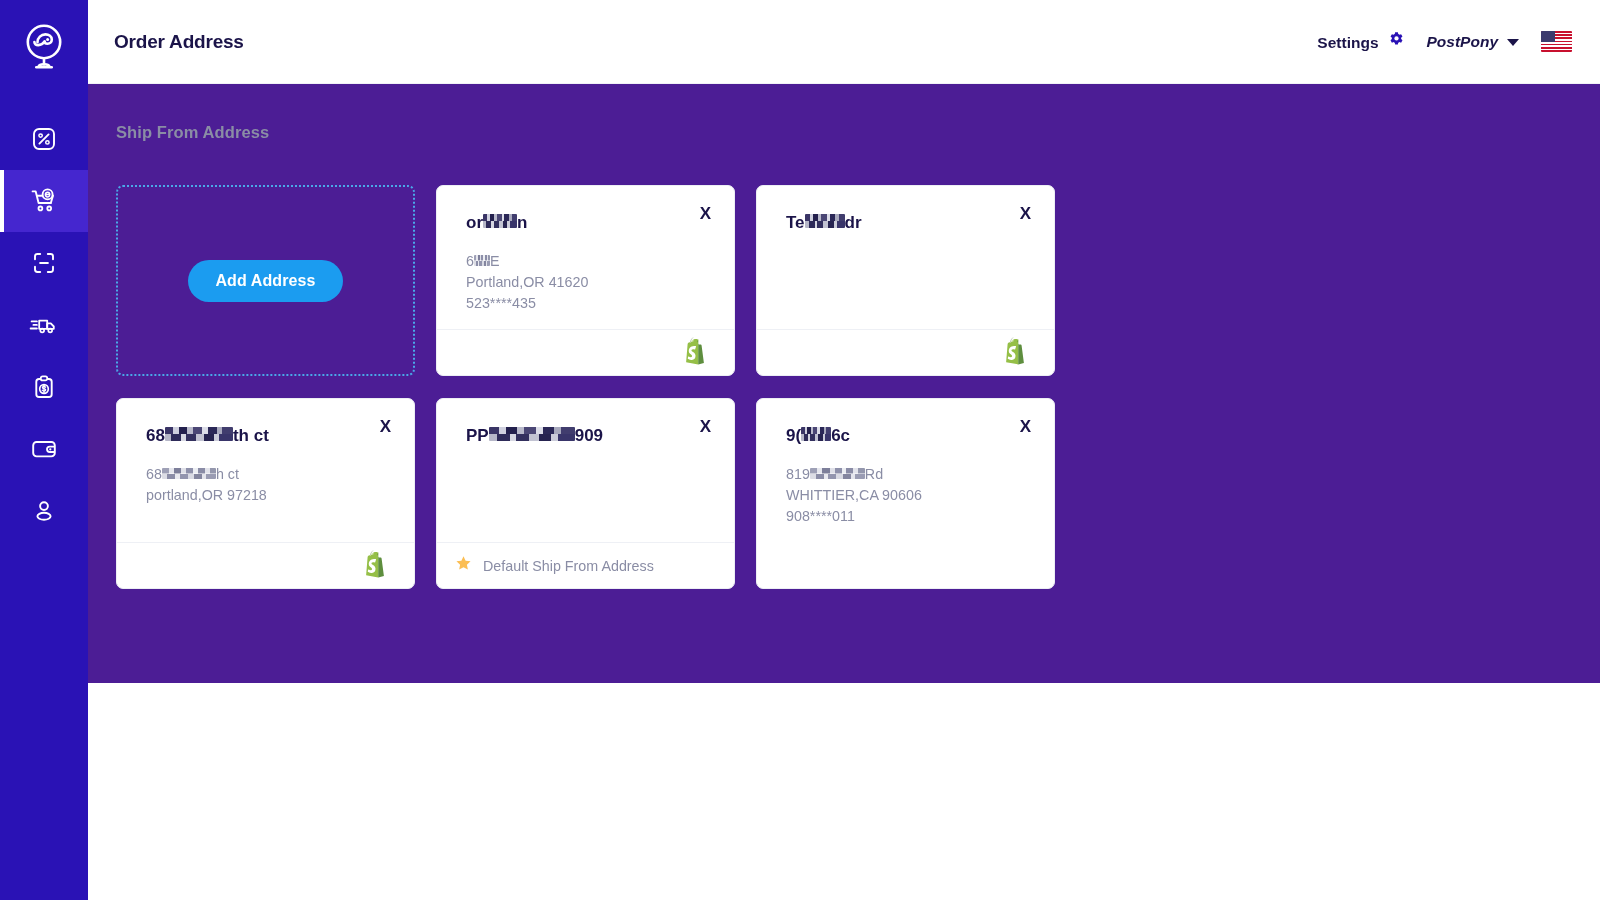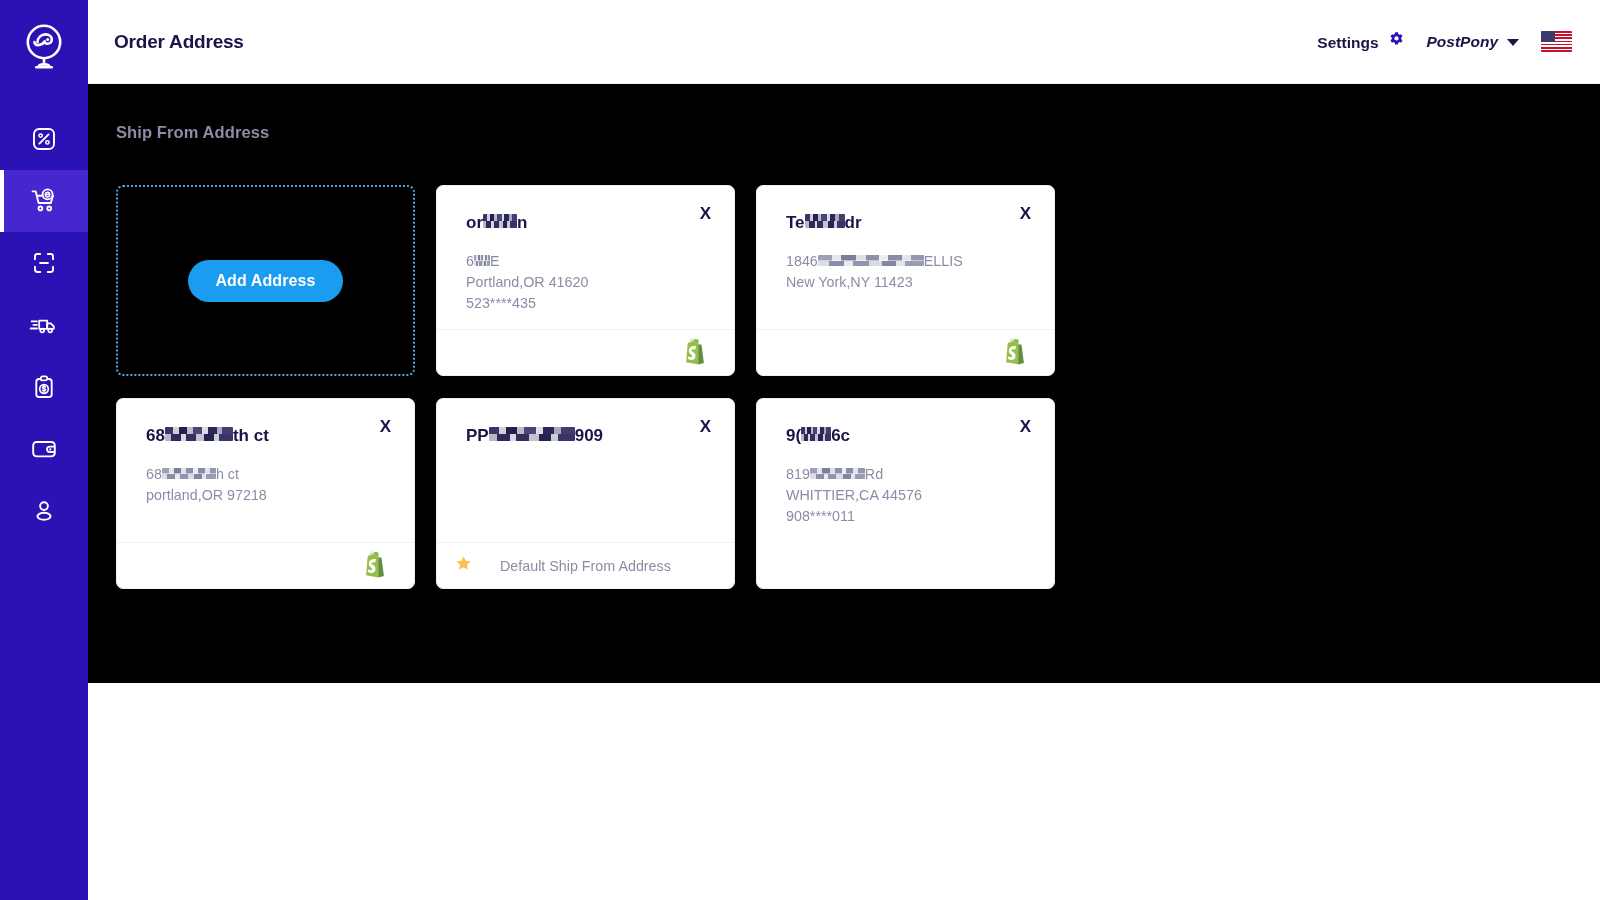--- a/index.html
+++ b/index.html
@@ -103,21 +103,21 @@
   }
   .flag .stripes i:nth-child(even) { background: #ffffff; }
   .flag .canton {
     position: absolute; left: 0; top: 0;
     width: 14px; height: 11.3px;
     background: #3c3b6e;
   }
 
   
   .content {
-    background: #000000;
+    background: #4c1d95;
     height: 599px;
     flex: 0 0 599px;
     padding: 30px 0 0 0;
     overflow: hidden;
   }
   .section-title {
     font-size: 16.5px;
     font-weight: 700;
     color: #8a8da5;
     margin: 9px 0 0 28px;
@@ -197,21 +197,21 @@
     height: 46px;
     flex: 0 0 46px;
     border-top: 1px solid #eef0f5;
     display: flex; align-items: center;
     padding: 0 22px 0 18px;
   }
   .addr-footer.right { justify-content: flex-end; padding-right: 26px; }
   .default-label {
     font-size: 14.3px;
     color: #8a8da5;
-    margin-left: 28px;
+    margin-left: 11px;
   }
   .star-icon { display: block; flex: 0 0 auto; }
   .shopify-icon { display: block; }
 
   
   .redact {
     display: inline-block;
     vertical-align: baseline;
     position: relative;
     overflow: hidden;
@@ -443,30 +443,20 @@
         </div>
 
         <div class="addr-card">
           <div class="addr-body">
             <span class="close-x">X</span>
             <div class="addr-name">
               <span>Te</span>
                 <span class="redact" style="width:40px;height:14px;"></span>
                 <span>dr</span>
             </div>
-            <div class="addr-lines">
-              <div class="ln">
-                <span>1846</span>
-                  <span class="redact light" style="width:106px;height:11px;"></span>
-                  <span>ELLIS</span>
-              </div>
-              <div class="ln">
-                <span>New York,NY 11423</span>
-              </div>
-            </div>
           </div>
           <div class="addr-footer right">
             <span class="shopify-icon">
               <svg width="26" height="29" viewBox="0 0 26 29" aria-hidden="true">
                 <path d="M13.2 3.1c-2.1 0-3.6 1.5-4.4 3.3-.4-.1-.8-.1-1.1-.1-1.1 0-1.8.7-2.1 1.9L4.1 26.3l12.1 2.1V3.6a3 3 0 0 0-.6-.3c-.6-.2-1.5-.2-2.4-.2Z" fill="#95bf47"></path>
                 <path d="M16.2 3.3v25.1l5.7-1.4-2.3-17.6c-.1-.5-.4-.8-.9-.9l-1.9-.1-.6-1.5c-.2-.5-.5-.9-.9-1.2l.9-2.4Z" fill="#5e8e3e"></path>
                 <path d="M13.9 11.1l-.8 2.5s-.9-.5-2-.4c-1.6.1-1.6 1.1-1.6 1.4.1 1.4 3.8 1.7 4 5 .2 2.6-1.3 4.4-3.6 4.5-2.7.1-4.2-1.5-4.2-1.5l.6-2.4s1.5 1.1 2.7 1c.8 0 1.1-.7 1.1-1.1-.1-1.9-3.2-1.8-3.3-4.8-.2-2.6 1.5-5.2 5.2-5.4 1.4-.1 2 .2 2 .2Z" fill="#ffffff"></path>
                 <path d="M11.9 1.5c-.2 0-.4.1-.6.2-1.5.8-2.3 2.6-2.7 4.6.9-.3 1.9-.6 2.8-.8.1-1.2.3-2.4.5-4Z" fill="#ffffff" opacity="0.55"></path>
                 <path d="M11.5 1.3c-2 .5-3.2 2.8-3.7 5.1l1.1-.3c.4-2.1 1.2-3.9 2.7-4.7l-.1-.1Z" fill="#b9c8ad"></path>
               </svg>
@@ -533,21 +523,21 @@
                 <span class="redact" style="width:30px;height:14px;"></span>
                 <span>6c</span>
             </div>
             <div class="addr-lines">
               <div class="ln">
                 <span>819</span>
                   <span class="redact light" style="width:55px;height:11px;"></span>
                   <span> Rd</span>
               </div>
               <div class="ln">
-                <span>WHITTIER,CA 44576</span>
+                <span>WHITTIER,CA 90606</span>
               </div>
               <div class="ln">
                 <span>908****011</span>
               </div>
             </div>
           </div>
         </div>
 
       </div>
     </section>

